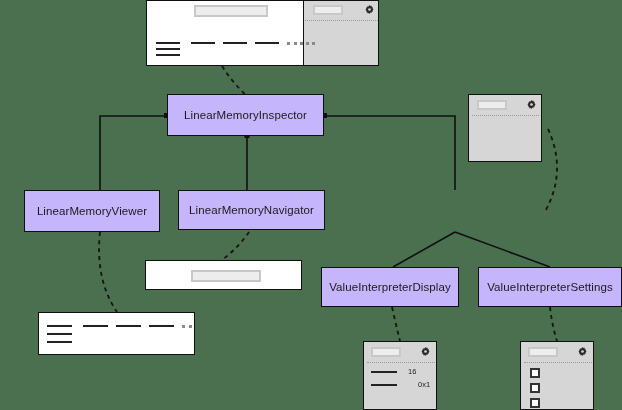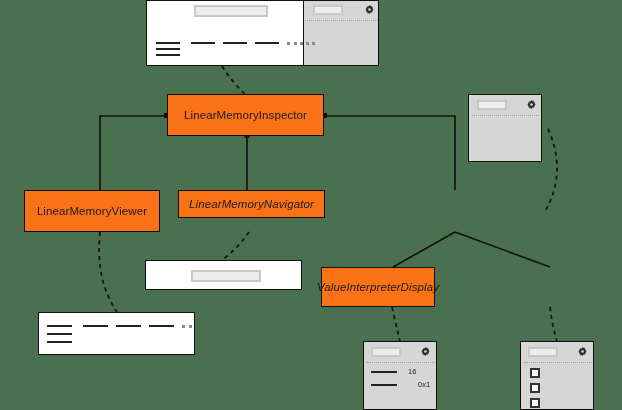--- a/index.html
+++ b/index.html
@@ -23,21 +23,21 @@
     left: 0;
     top: 0;
     width: 622px;
     height: 410px;
   }
 
   
   .node {
     position: absolute;
     box-sizing: border-box;
-    background: #f97316;
+    background: #c4b5fd;
     border: 1px solid #101010;
     display: flex;
     align-items: center;
     justify-content: center;
     color: #1a1a1a;
     font-size: 11.5px;
     letter-spacing: 0.1px;
     white-space: nowrap;
     z-index: 3;
   }
@@ -232,23 +232,26 @@
   </div>
 
   <div class="node" style="left:167px; top:94px; width:157px; height:42px;">
     <span>LinearMemoryInspector</span>
   </div>
 
   <div class="node" style="left:24px; top:190px; width:136px; height:42px;">
     <span>LinearMemoryViewer</span>
   </div>
 
-  <div class="node" style="left:178px; top:190px; width:147px; height:28px;font-style:italic;">
+  <div class="node" style="left:178px; top:190px; width:147px; height:40px;">
     <span>LinearMemoryNavigator</span>
   </div>
 
 
-  <div class="node" style="left:321px; top:267px; width:114px; height:40px;font-style:italic;">
+  <div class="node" style="left:321px; top:267px; width:138px; height:40px;">
     <span>ValueInterpreterDisplay</span>
   </div>
 
+  <div class="node" style="left:478px; top:267px; width:144px; height:40px;">
+    <span>ValueInterpreterSettings</span>
+  </div>
 
 </div>
 
 </body></html>

